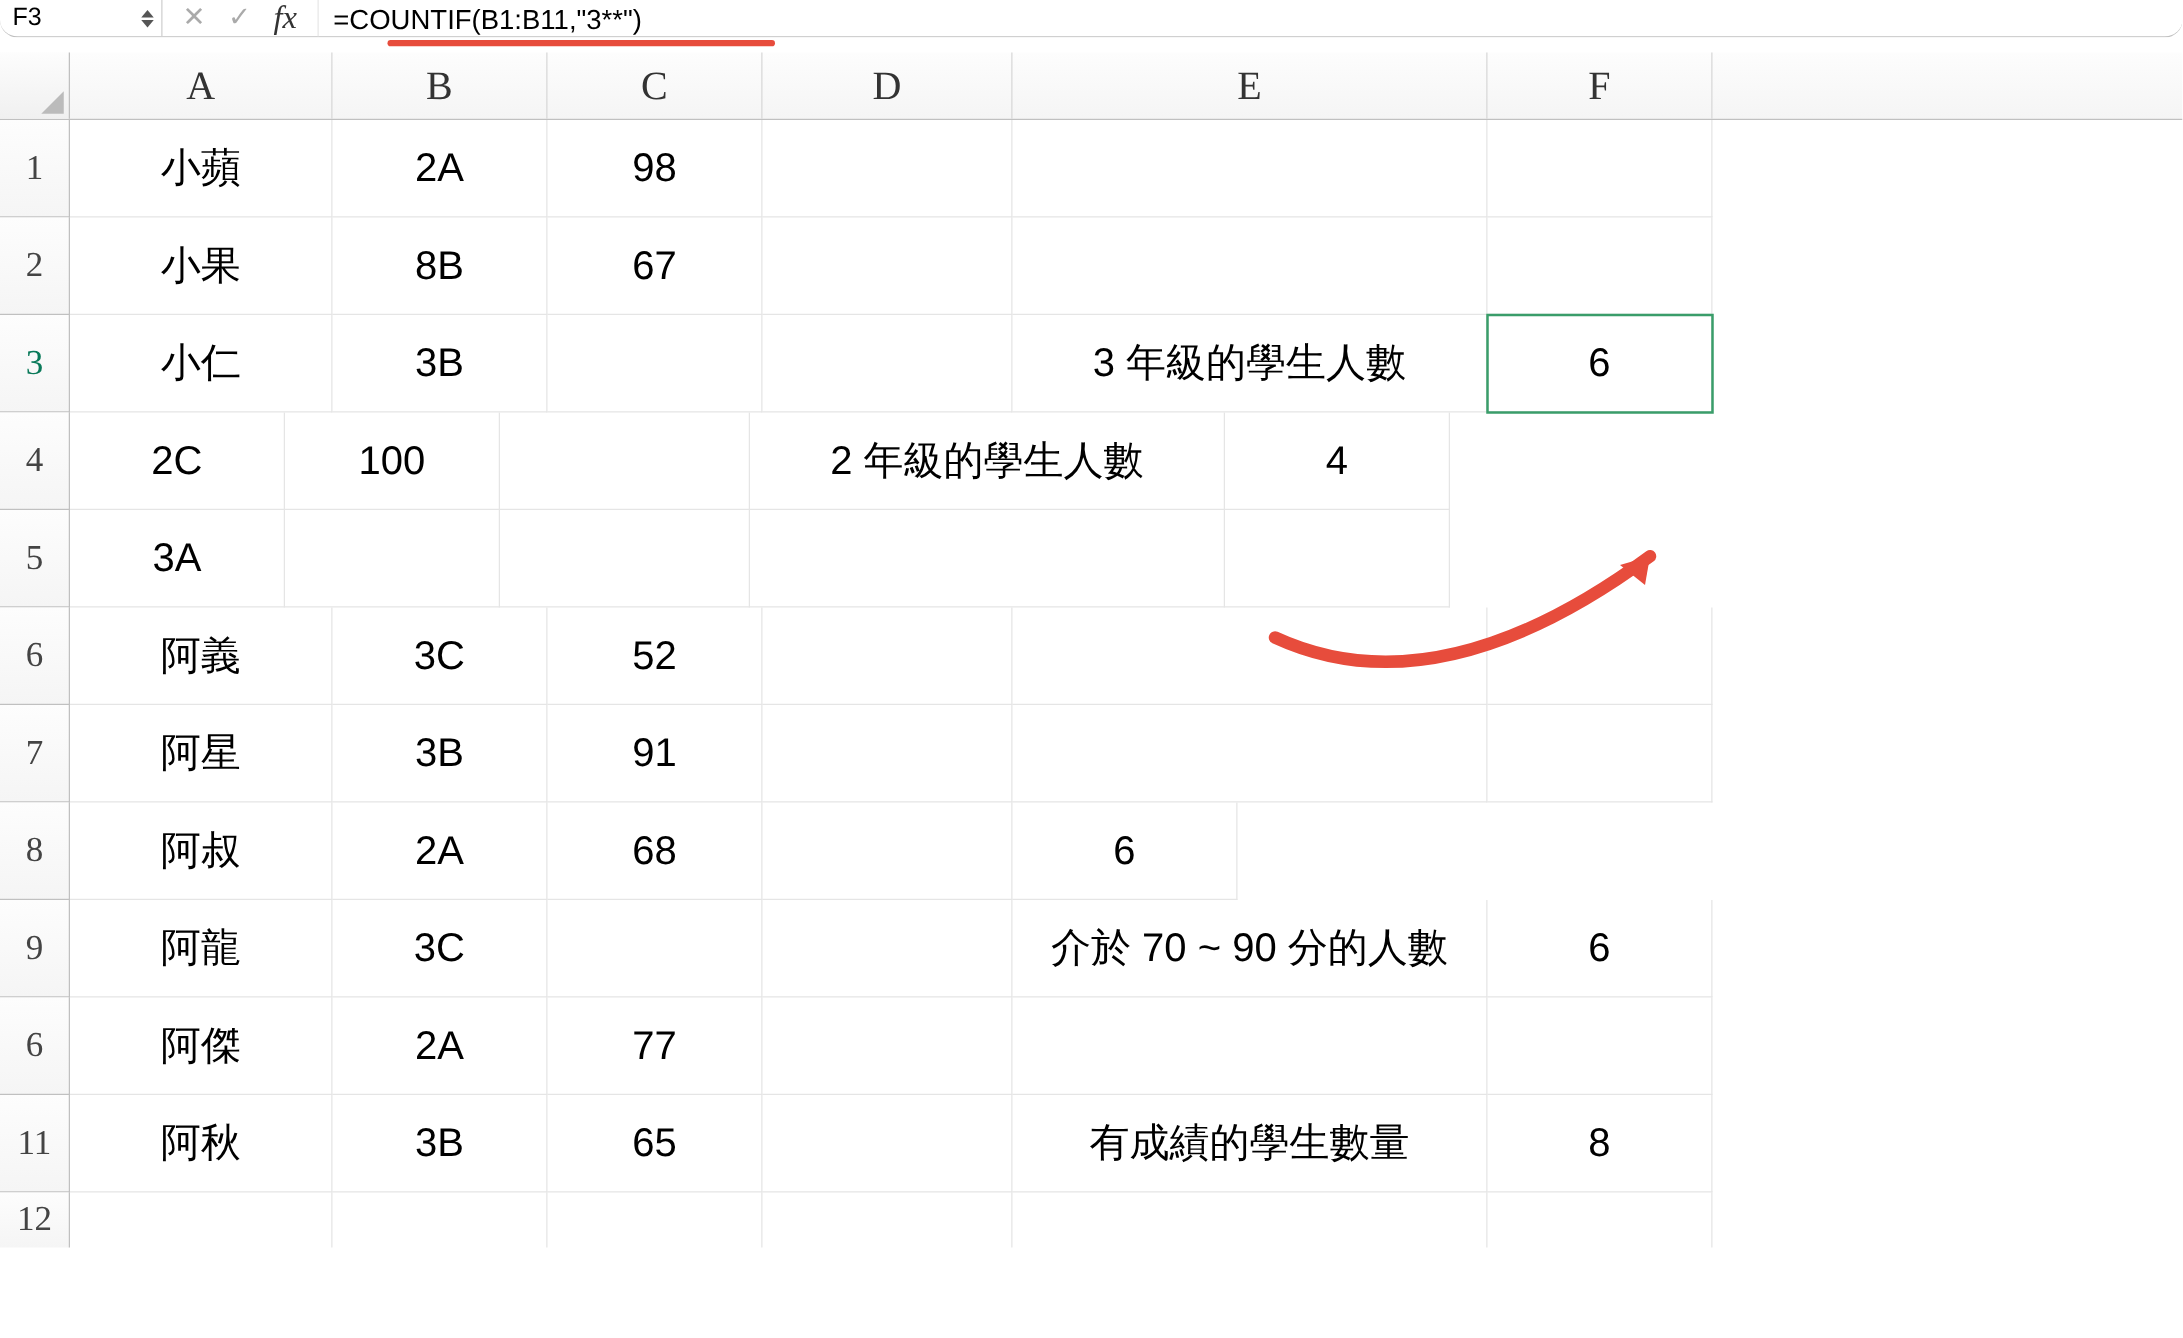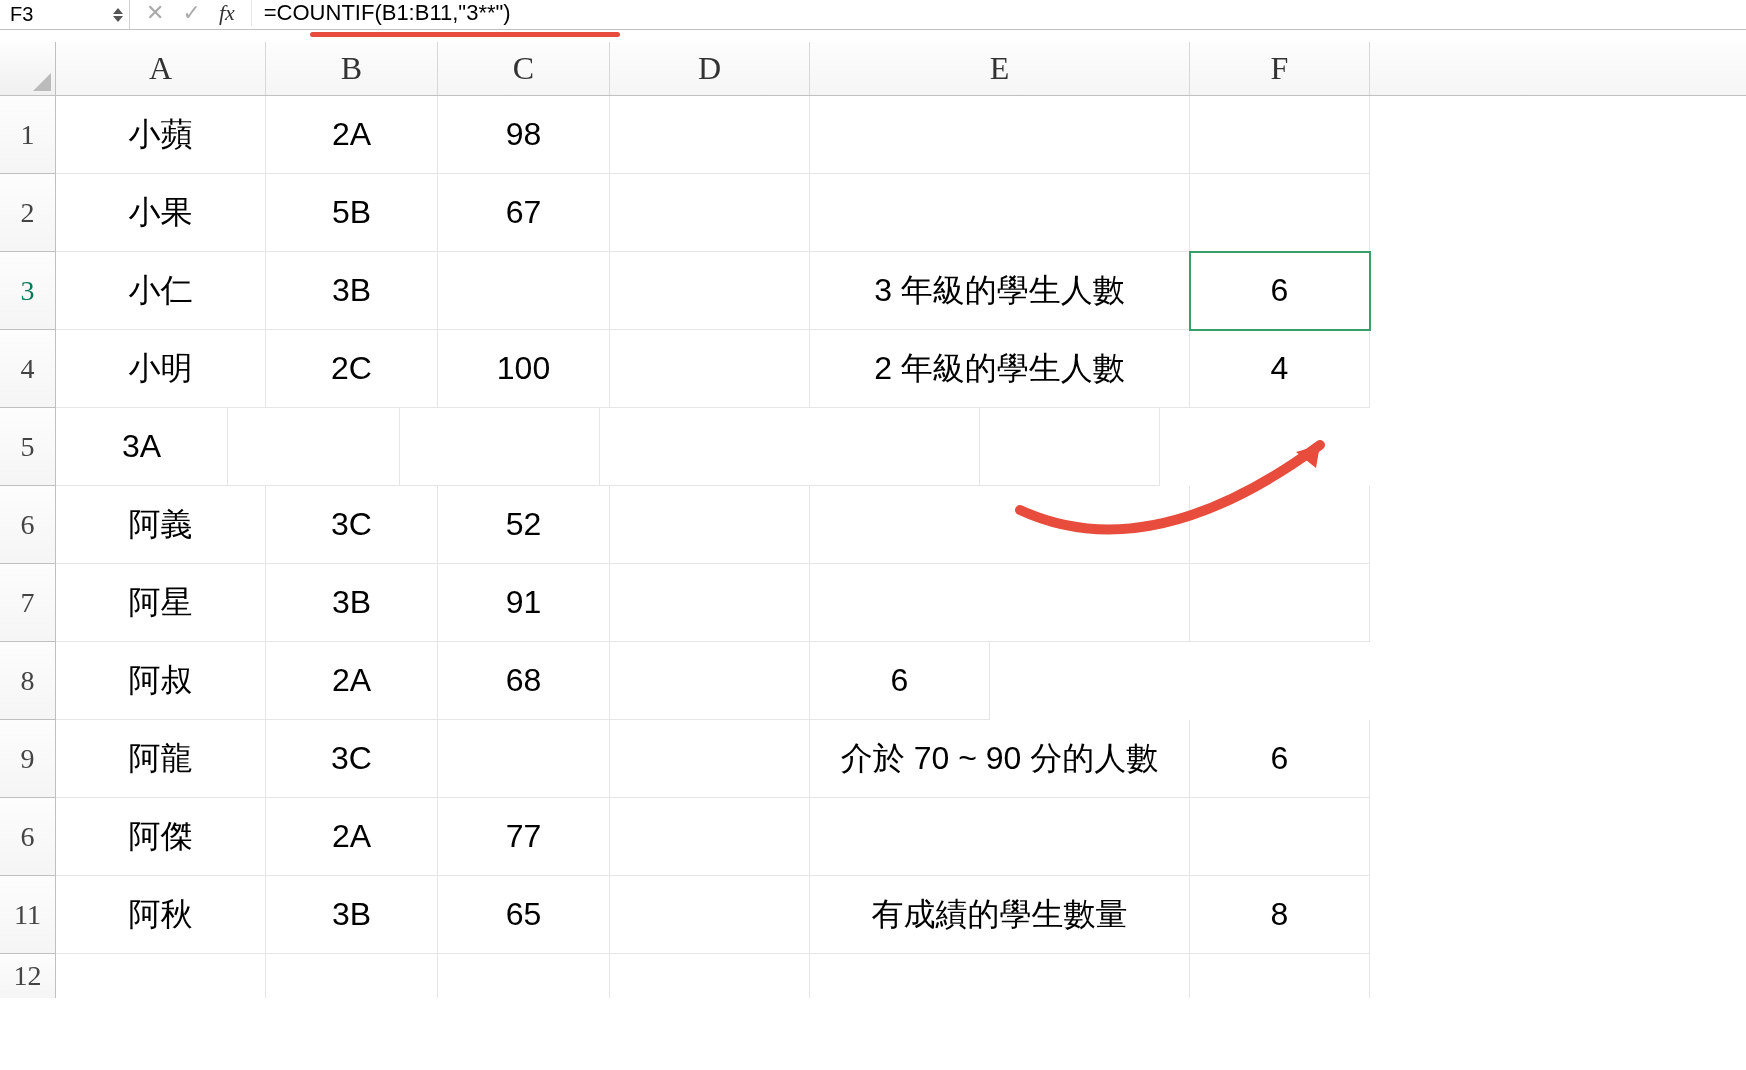--- a/index.html
+++ b/index.html
@@ -6,24 +6,25 @@
     body {
       font-family: -apple-system, "Helvetica Neue", Arial, "PingFang TC", "Microsoft JhengHei", sans-serif;
       background: #fff;
       overflow: hidden;
       width: 1746px;
       height: 1070px;
       position: relative;
     }
     .formula-bar {
       display: flex;
-      align-items: flex-start;
+      align-items: flex-end;
       height: 30px;
       border-bottom: 1px solid #c0c0c0;
       background: #fff;
+      border-radius: 14px;
     }
     .name-box {
       width: 130px;
       height: 100%;
       display: flex;
       align-items: center;
       padding-left: 10px;
       font-size: 20px;
       border-right: 1px solid #d0d0d0;
       position: relative;
@@ -46,21 +47,21 @@
       display: flex;
       align-items: center;
       gap: 18px;
       padding: 0 16px;
       color: #aaa;
       font-size: 22px;
       border-right: 1px solid #e8e8e8;
     }
     .fb-controls .x { font-size: 22px; }
     .fb-controls .check { font-size: 22px; }
-    .fb-controls .fx { color: #333; font-style: italic; font-family: "Times New Roman", serif; font-size: 22px; }
+    .fb-controls .fx { color: #333; font-style: italic; font-family: "Times New Roman", serif; font-size: 26px; }
     .fb-input {
       flex: 1;
       padding-left: 12px;
       font-size: 22px;
       font-family: -apple-system, Arial, sans-serif;
       position: relative;
     }
     .underline-annot {
       position: absolute;
       height: 5px;
@@ -199,38 +200,37 @@
         <div class="cell col-A">小蘋</div>
         <div class="cell col-B">2A</div>
         <div class="cell col-C">98</div>
         <div class="cell col-D"></div>
         <div class="cell col-E"></div>
         <div class="cell col-F"></div>
       </div>
       <div class="row">
         <div class="row-h">2</div>
         <div class="cell col-A">小果</div>
-        <div class="cell col-B">5B</div>
+        <div class="cell col-B">8B</div>
         <div class="cell col-C">67</div>
         <div class="cell col-D"></div>
         <div class="cell col-E"></div>
         <div class="cell col-F"></div>
       </div>
       <div class="row">
         <div class="row-h selected-row-h">3</div>
         <div class="cell col-A">小仁</div>
         <div class="cell col-B">3B</div>
         <div class="cell col-C"></div>
         <div class="cell col-D"></div>
         <div class="cell col-E">3 年級的學生人數</div>
         <div class="cell col-F selected-cell">6</div>
       </div>
       <div class="row">
         <div class="row-h">4</div>
-        <div class="cell col-A">小明</div>
         <div class="cell col-B">2C</div>
         <div class="cell col-C">100</div>
         <div class="cell col-D"></div>
         <div class="cell col-E">2 年級的學生人數</div>
         <div class="cell col-F">4</div>
       </div>
       <div class="row">
         <div class="row-h">5</div>
         <div class="cell col-B">3A</div>
         <div class="cell col-C"></div>

